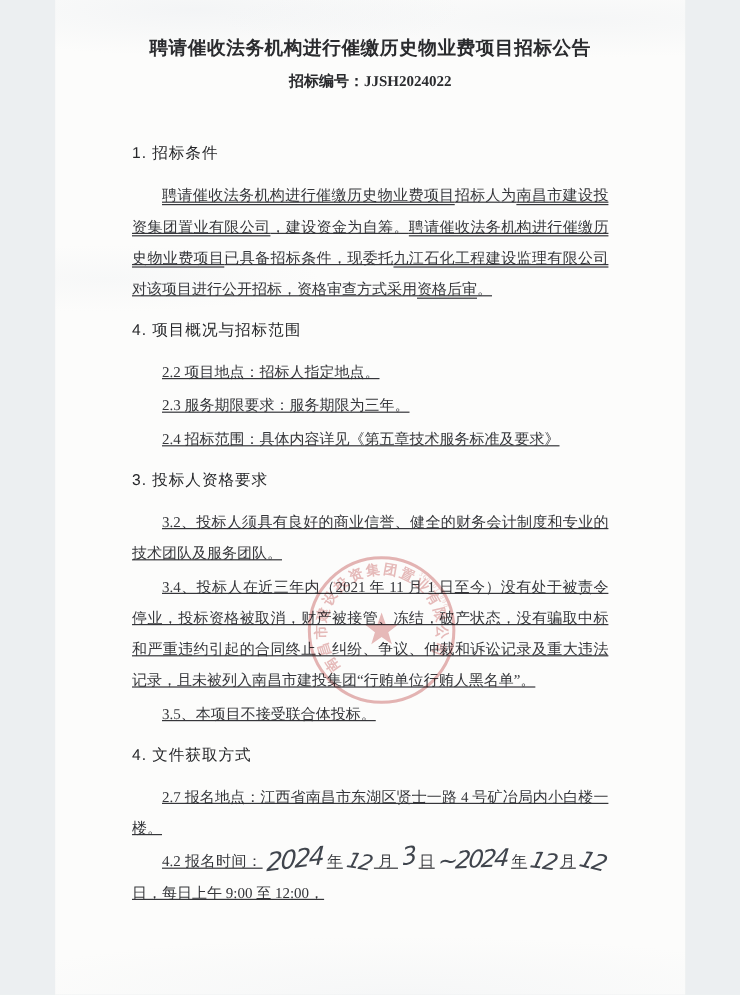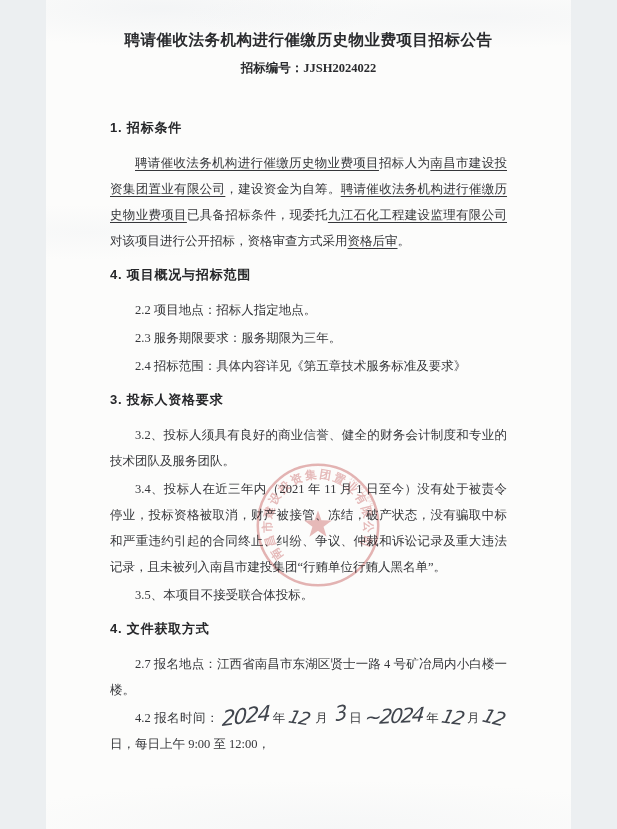--- a/index.html
+++ b/index.html
@@ -23,27 +23,27 @@
     margin:0; text-align:center;
     font-size:15.5px; font-weight:bold; letter-spacing:.5px; color:#2a2b2e;
   }
   .subtitle {
     margin-top:9px; text-align:center;
     font-size:12.5px; font-weight:bold; color:#2a2b2e;
   }
   h2.sec-heading {
     margin:12px 0 0;
     font-family:"Liberation Sans","DejaVu Sans",sans-serif;
-    font-size:13px; font-weight:bold; color:#26272a; letter-spacing:.8px;
+    font-size:13px; font-weight:normal; color:#26272a; letter-spacing:.8px;
   }
   section.sec-1 h2.sec-heading { margin-top:42px; }
   p.para {
     margin:2px 0 0;
     font-size:12.5px; line-height:26px;
-    text-indent:2em; text-align:justify;
+    text-indent:2em; text-align:justify;text-decoration:underline;
   }
   section p.para:first-of-type { margin-top:13px; }
   .u { text-decoration:underline; text-underline-offset:3px; text-decoration-thickness:1px; }
   
   .hw {
     display:inline-block; position:relative; top:2px;
     font-family:"DejaVu Sans",sans-serif; font-style:italic;
     color:#40454d; line-height:1; letter-spacing:-1.5px;
     margin:0 3px; text-indent:0;
   }

